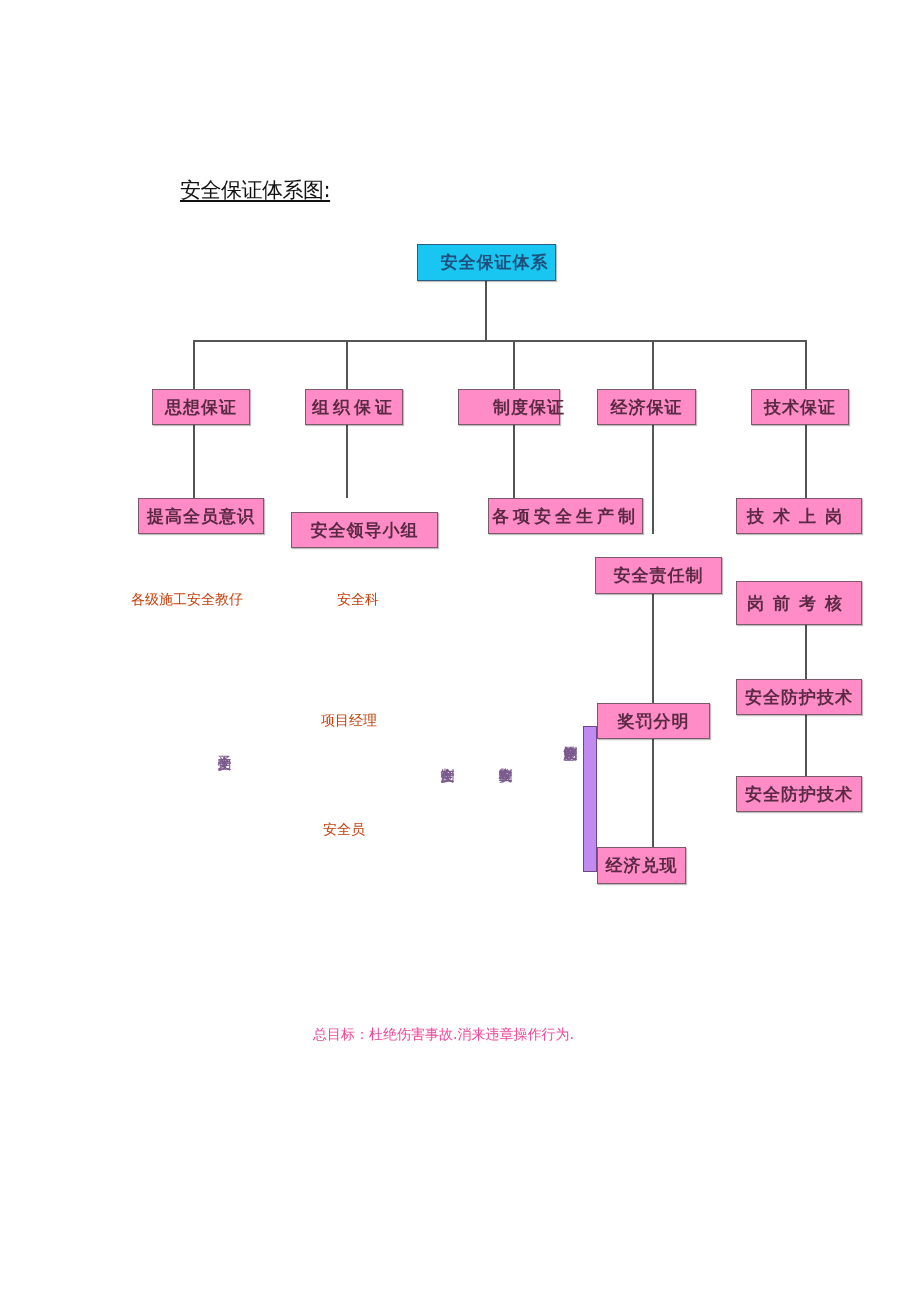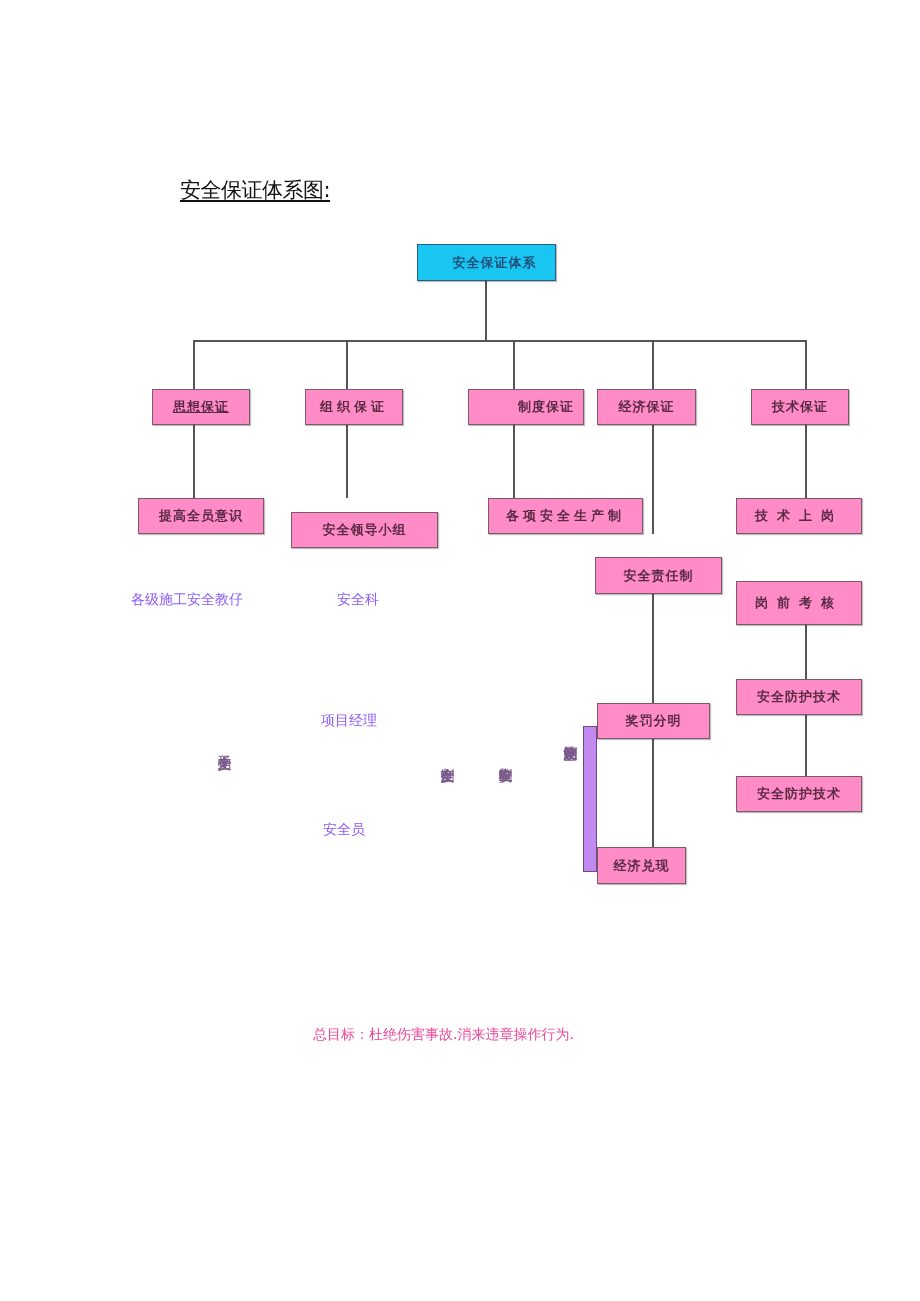--- a/index.html
+++ b/index.html
@@ -3,27 +3,27 @@
   <meta charset="utf-8">
   <style>
     html, body { margin: 0; padding: 0; background: #ffffff; }
     body { width: 920px; height: 1301px; position: relative; overflow: hidden;
            font-family: "DejaVu Serif", "Liberation Serif", serif; }
     .page-title { position: absolute; left: 180px; top: 176px; font-size: 21px;
                   color: #111; text-decoration: underline; text-underline-offset: 3px;
                   font-family: "DejaVu Sans", "Liberation Sans", sans-serif; letter-spacing: -0.5px; }
     .line { position: absolute; background: #555555; }
     .box { position: absolute; box-sizing: border-box; display: flex; align-items: center;
-           justify-content: center; font-size: 13px; font-weight: bold;
+           justify-content: center; font-size: 17px; font-weight: bold;
            border: 1.5px solid #7a5a6a; box-shadow: 1px 1px 1px rgba(0,0,0,0.25); white-space: nowrap; }
     .box.pink { background: #ff8cc6; color: #5a2a45; }
     .box.cyan { background: #19c6f2; color: #1f4f7a; border-color: #2a5d83; }
     .box .t { letter-spacing: 1px; }
     .spaced { letter-spacing: 9px !important; }
-    .note { position: absolute; font-size: 14px; color: #8b5cf6; white-space: nowrap; }
+    .note { position: absolute; font-size: 14px; color: #c2410c; white-space: nowrap; }
     .vnote { position: absolute; font-size: 14px; color: #7a5a8c; writing-mode: vertical-rl;
              text-orientation: upright; letter-spacing: 0px; line-height: 14px; }
     .bracket { position: absolute; background: #c08af0; border: 1.5px solid #6a4a80; box-sizing: border-box; }
     .goal { position: absolute; left: 313px; top: 1026px; font-size: 14px; color: #ec4899; white-space: nowrap; }
   </style>
 </head>
 <body>
 
 <div class="page-title">安全保证体系图:</div>
 
@@ -43,27 +43,27 @@
 
 <div class="line" style="left:652px;top:594px;width:2px;height:109px;"></div>
 <div class="line" style="left:652px;top:739px;width:2px;height:108px;"></div>
 <div class="line" style="left:805px;top:617px;width:2px;height:62px;"></div>
 <div class="line" style="left:805px;top:715px;width:2px;height:61px;"></div>
 
 <div class="box cyan" style="left:417px;top:244px;width:139px;height:37px;">
   <span class="t" style="padding-left:16px;">安全保证体系</span>
 </div>
 
-<div class="box pink" style="left:152px;top:389px;width:98px;height:36px;text-decoration:underline;">
+<div class="box pink" style="left:152px;top:389px;width:98px;height:36px;">
   <span class="t">思想保证</span>
 </div>
 <div class="box pink" style="left:305px;top:389px;width:98px;height:36px;">
   <span class="t" style="letter-spacing:4px;">组织保证</span>
 </div>
-<div class="box pink" style="left:468px;top:389px;width:116px;height:36px;padding-left:40px;">
+<div class="box pink" style="left:458px;top:389px;width:102px;height:36px;padding-left:40px;">
   <span class="t">制度保证</span>
 </div>
 <div class="box pink" style="left:597px;top:389px;width:99px;height:36px;">
   <span class="t">经济保证</span>
 </div>
 <div class="box pink" style="left:751px;top:389px;width:98px;height:36px;">
   <span class="t">技术保证</span>
 </div>
 
 <div class="box pink" style="left:138px;top:498px;width:126px;height:36px;">

